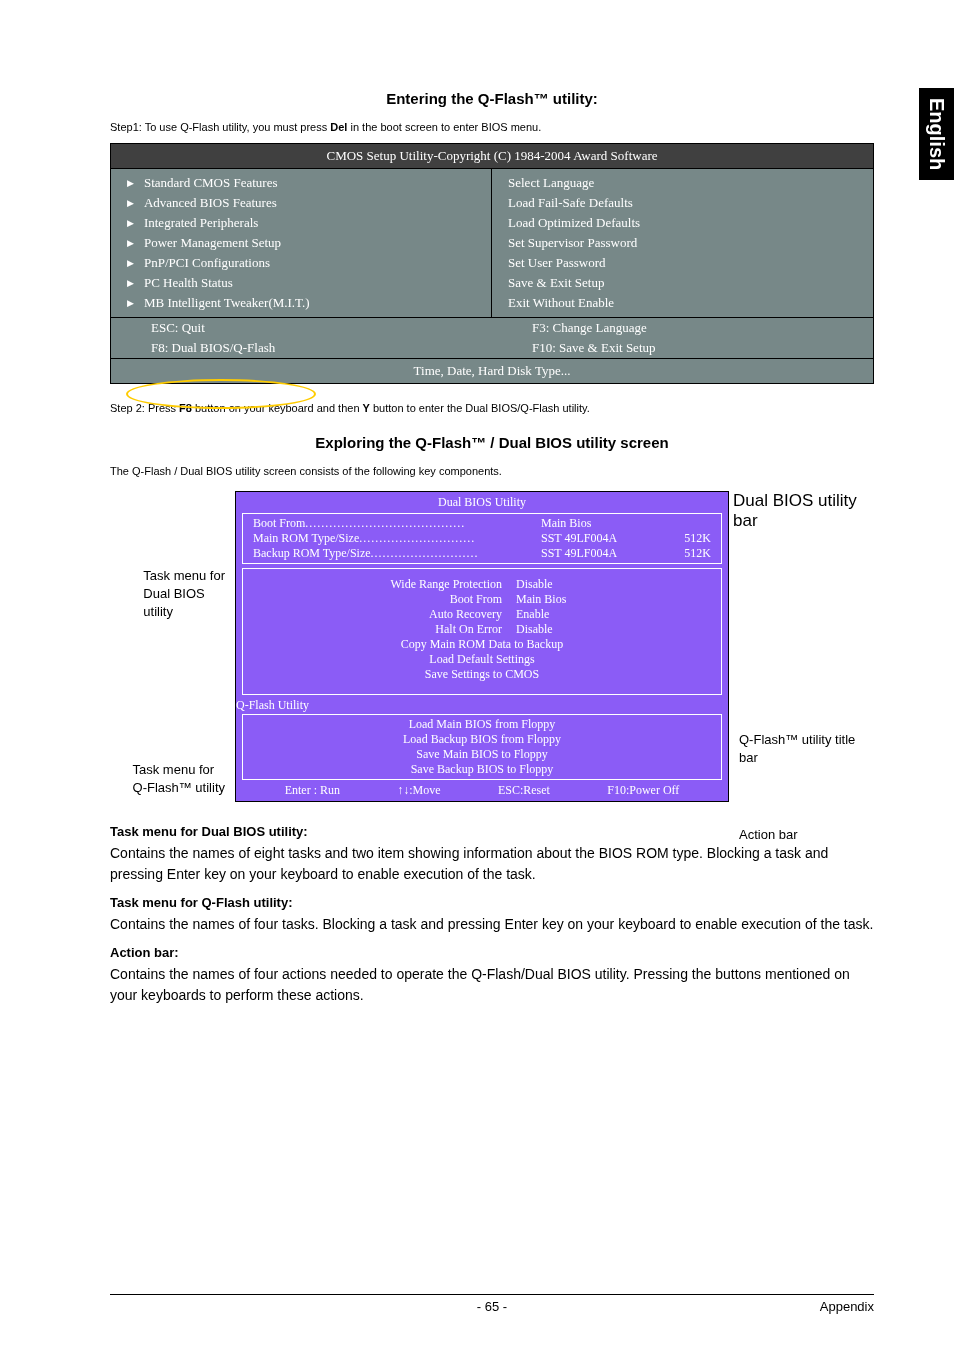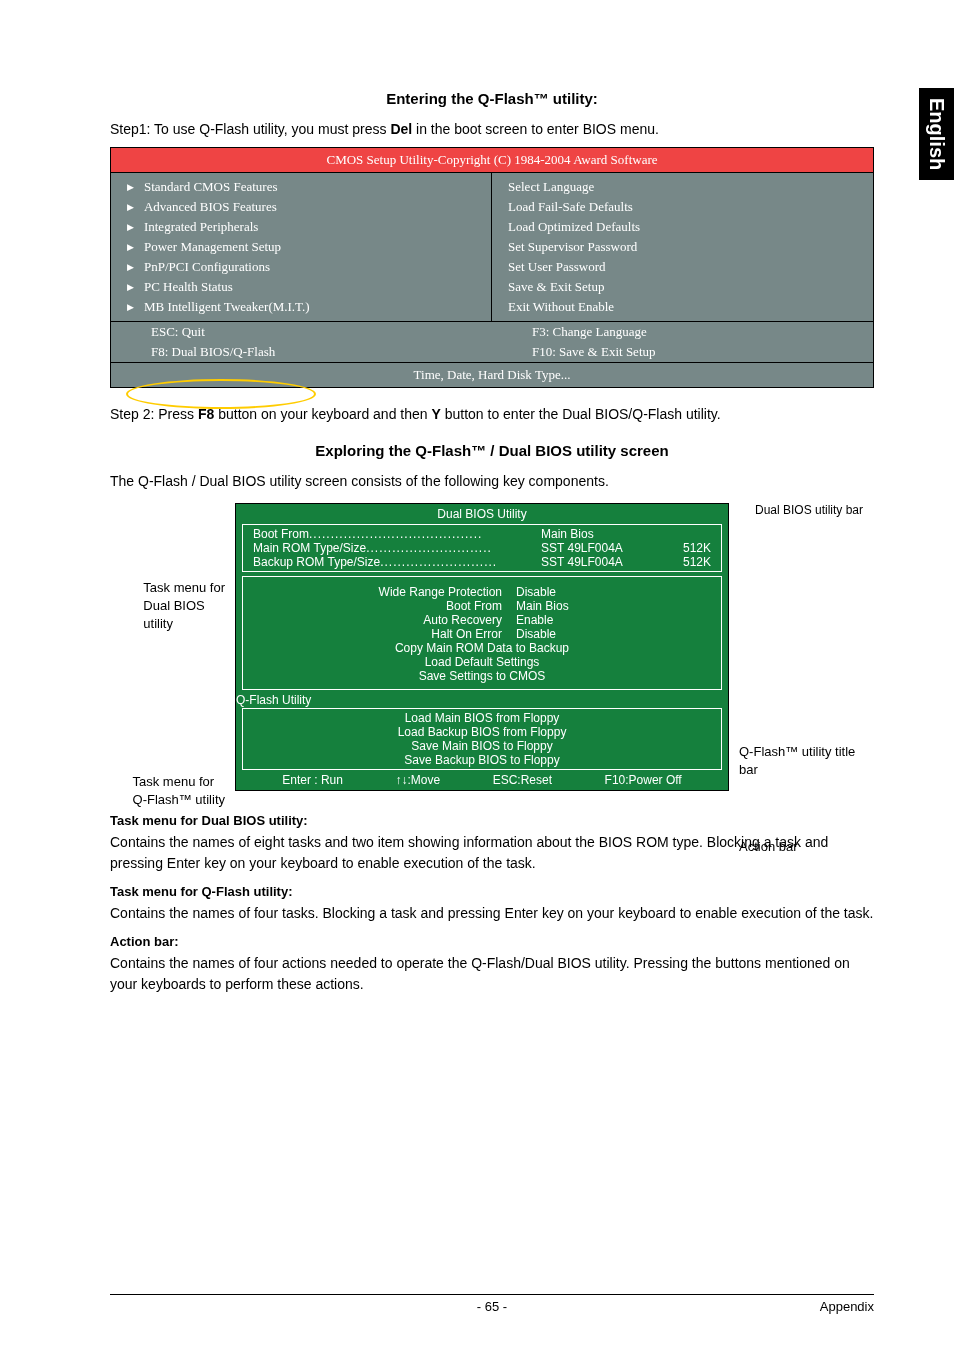--- a/index.html
+++ b/index.html
@@ -26,38 +26,38 @@
     .content {
       padding: 90px 80px 40px 110px;
     }
     h2.section-title {
       font-size: 15px;
       font-weight: bold;
       margin-bottom: 14px;
       text-align: center;
     }
     .step-text {
-      font-size: 14px;
+      font-size: 11px;
       margin-bottom: 10px;
     }
     .bios-table {
       width: 100%;
       border: 1px solid #000;
       margin-top: 6px;
       margin-bottom: 18px;
       font-family: "Times New Roman", serif;
       font-size: 13px;
       color: #fff;
       background: #788;
     }
     .bios-header {
       text-align: center;
       border-bottom: 1px solid #000;
       padding: 4px;
-      background: #ef4444;
+      background: #404040;
     }
     .bios-columns {
       display: flex;
     }
     .bios-col {
       width: 50%;
       padding: 4px 4px 4px 16px;
     }
     .bios-col-left { border-right: 1px solid #000; }
     .bios-item { padding: 2px 0; display: flex; align-items: center; gap: 10px; }
@@ -102,43 +102,43 @@
     .left-label-2 {
       position: absolute;
       top: 270px;
       right: 10px;
       text-align: left;
       font-size: 13px;
       line-height: 1.4;
     }
     .diagram-center {
       flex: 1;
-      background: #15803d;
+      background: #8b5cf6;
       border: 1px solid #000;
       color: #fff;
-      font-family: Liberation Sans, sans-serif;
+      font-family: Liberation Serif, serif;
       font-size: 12px;
       position: relative;
     }
     .db-title { text-align: center; padding: 3px 0; }
     .db-box { border: 1px solid #fff; margin: 0 6px; padding: 2px 10px; }
     .db-box1 { }
     .db-line { display: flex; }
     .db-dots { flex: 1; overflow: hidden; white-space: nowrap; letter-spacing: 1px; }
     .db-row2 { display: flex; justify-content: center; gap: 8px; }
     .db-opt { width: 180px; text-align: right; padding-right: 6px; }
     .db-val { width: 120px; text-align: left; }
     .db-center { text-align: center; }
     .qf-title { text-align: left; padding: 3px 0 1px 0; }
     .action-row { display: flex; justify-content: space-around; padding: 3px 20px; }
     .diagram-right {
       width: 145px;
       position: relative;
     }
-    .right-label-1 { position: absolute; top: 0px; left: 26px; font-size: 12px; }
+    .right-label-1 { position: absolute; top: 0px; left: 4px; font-size: 17px; }
     .right-label-2 { position: absolute; top: 240px; left: 10px; font-size: 13px; line-height: 1.4; }
     .right-label-3 { position: absolute; top: 336px; left: 10px; font-size: 13px; }
     .body-h3 {
       font-size: 13px;
       font-weight: bold;
       margin-top: 10px;
       margin-bottom: 4px;
     }
     .body-p {
       font-size: 14px;
@@ -276,21 +276,21 @@
           <span style="width:110px;text-align:left">SST 49LF004A</span>
           <span style="width:60px;text-align:right">512K</span>
         </div>
         <div class="db-line">
           <span>Backup ROM Type/Size</span>
           <span class="db-dots">...........................</span>
           <span style="width:110px;text-align:left">SST 49LF004A</span>
           <span style="width:60px;text-align:right">512K</span>
         </div>
       </div>
-      <div class="db-box" style="margin-top:4px;padding-top:8px;padding-bottom:6px;">
+      <div class="db-box" style="margin-top:4px;padding-top:8px;padding-bottom:12px;">
         <div class="db-row2">
             <div class="db-opt">Wide Range Protection</div>
             <div class="db-val">Disable</div>
           </div>
         <div class="db-row2">
             <div class="db-opt">Boot From</div>
             <div class="db-val">Main Bios</div>
           </div>
         <div class="db-row2">
             <div class="db-opt">Auto Recovery</div>

